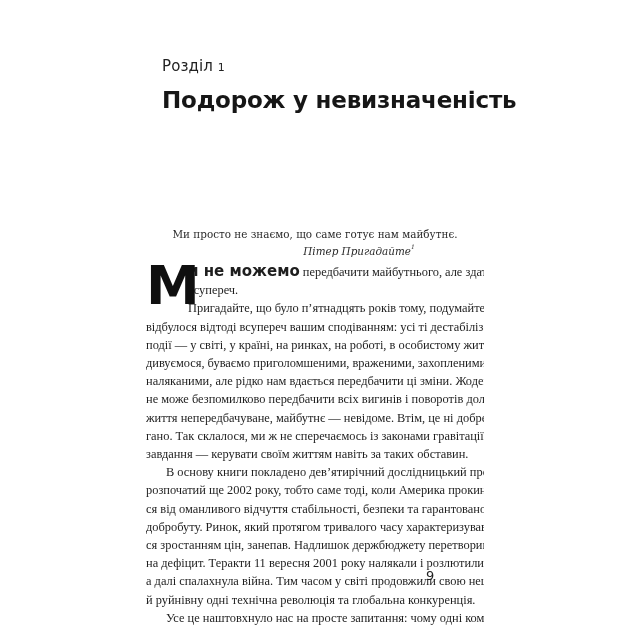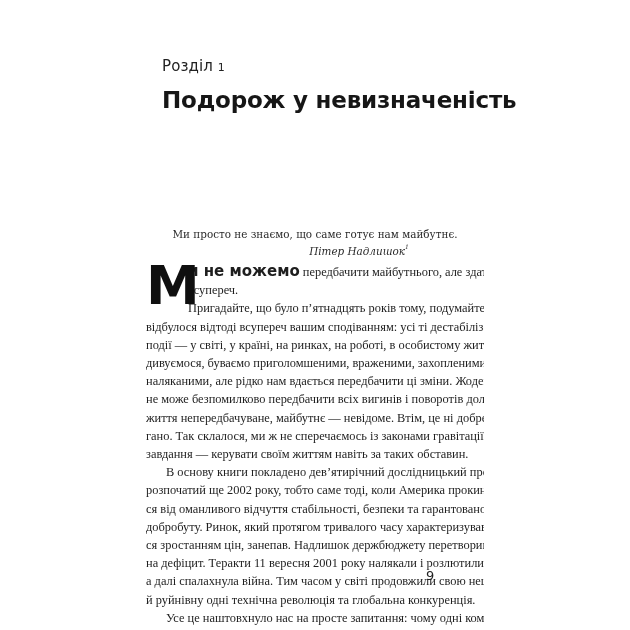--- a/index.html
+++ b/index.html
@@ -127,21 +127,21 @@
   <div class="chapter-label">
     <span>Розділ</span>
     <span class="num">1</span>
   </div>
 
   <div class="chapter-title">Подорож у невизначеність</div>
 
   <div class="epigraph">
     <div>Ми просто не знаємо, що саме готує нам майбутнє.</div>
     <div class="author">
-      <span>Пітер Надлишок</span><sup>1</sup>
+      <span>Пітер Пригадайте</span><sup>1</sup>
     </div>
   </div>
 
   <div class="body-text">
     <div class="dropcap-wrap">
       <span class="dropcap">М</span>
       <span class="line after-cap"><span class="lead-bold">и не можемо</span><span> передбачити майбутнього, але здатні його</span></span>
       <span class="line after-cap last">всупереч.</span>
       <span class="line after-cap">Пригадайте, що було п’ятнадцять років тому, подумайте, що</span>
     </div>

